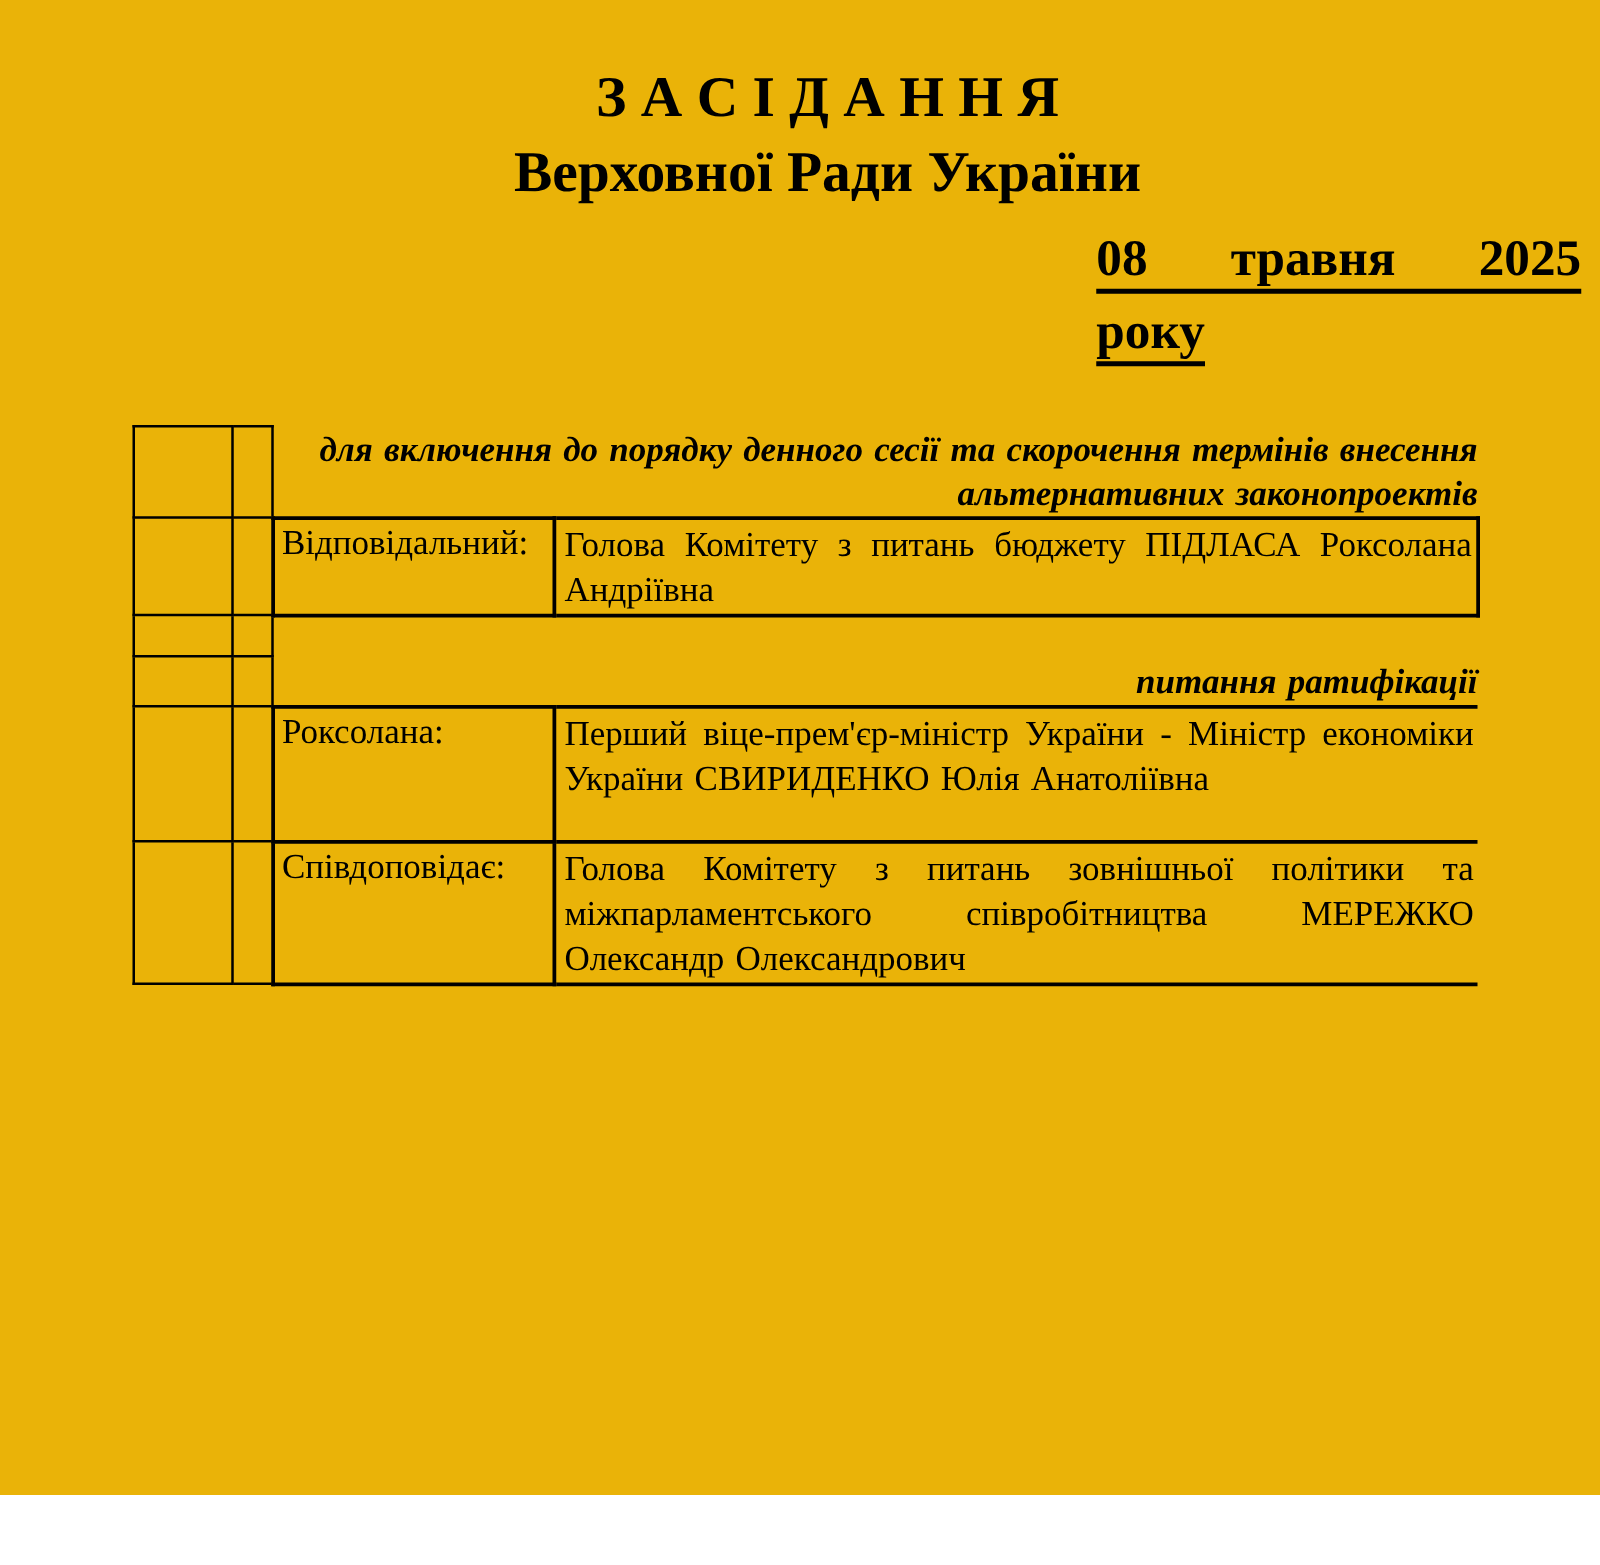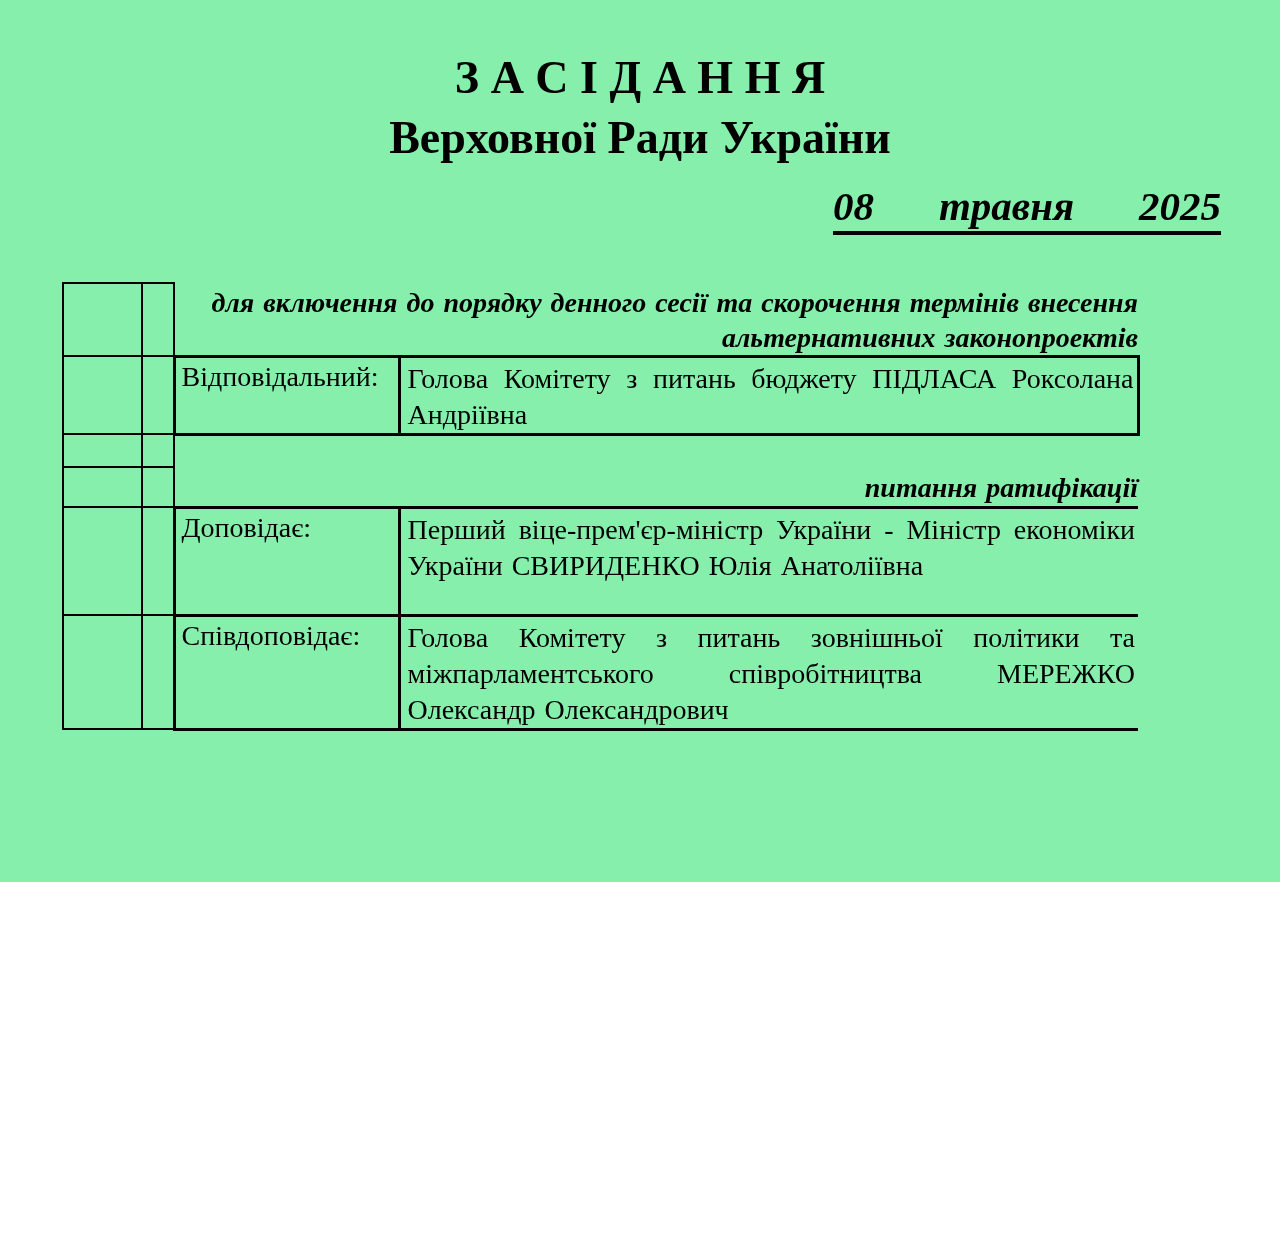--- a/index.html
+++ b/index.html
@@ -4,31 +4,32 @@
 <style>
   * { margin: 0; padding: 0; box-sizing: border-box; }
   html, body { background: #ffffff; }
   body {
     width: 1280px; height: 1252px;
     font-family: "Liberation Serif", "DejaVu Serif", serif;
     color: #000000;
   }
   .page {
     position: relative;
-    width: 1280px; height: 882px;
-    background: #86efac;
+    width: 1280px; height: 1196px;
+    background: #eab308;
     overflow: hidden;
+    padding-left: 44px;
   }
 
   
   .title-block { padding-top: 48px; text-align: center; }
   .doc-title { font-weight: bold; font-size: 46px; line-height: 60px; }
 
   
-  .date-block { margin: 16px 0 0 833px; width: 388px; font-weight: bold; font-size: 41px; font-style: italic; }
+  .date-block { margin: 16px 0 0 833px; width: 388px; font-weight: bold; font-size: 41px; }
   .date-line1 {
     display: flex; justify-content: space-between;
     border-bottom: 4px solid #000;
     line-height: 1.12; padding-bottom: 1px;
   }
   .date-line2 { margin-top: 7px; line-height: 1.12; }
   .date-line2 span { display: inline-block; border-bottom: 4px solid #000; padding-bottom: 1px; }
 
   
   .subtitle {
@@ -85,20 +86,23 @@
     <div class="doc-title">З А С І Д А Н Н Я</div>
     <div class="doc-title">Верховної Ради України</div>
   </header>
 
   <div class="date-block">
     <div class="date-line1">
       <span>08</span>
       <span>травня</span>
       <span>2025</span>
     </div>
+    <div class="date-line2">
+      <span>року</span>
+    </div>
   </div>
 
 
   <table class="agenda">
     <colgroup>
       <col style="width:79px">
       <col style="width:32px">
       <col style="width:225px">
       <col style="width:739px">
     </colgroup>
@@ -127,21 +131,21 @@
     <tr class="rE">
       <td class="cell-b"></td>
       <td class="cell-b"></td>
       <td class="sect-cell" colspan="2">питання ратифікації</td>
     </tr>
 
 
     <tr class="rH">
       <td class="cell-b"></td>
       <td class="cell-b"></td>
-      <td class="role-label">Доповідає:</td>
+      <td class="role-label">Роксолана:</td>
       <td class="role-person">Перший віце-прем'єр-міністр України - Міністр економіки України СВИРИДЕНКО Юлія Анатоліївна</td>
     </tr>
 
     <tr class="rI">
       <td class="cell-b"></td>
       <td class="cell-b"></td>
       <td class="role-label">Співдоповідає:</td>
       <td class="role-person">Голова Комітету з питань зовнішньої політики та міжпарламентського співробітництва МЕРЕЖКО Олександр Олександрович</td>
     </tr>
   </tbody>

